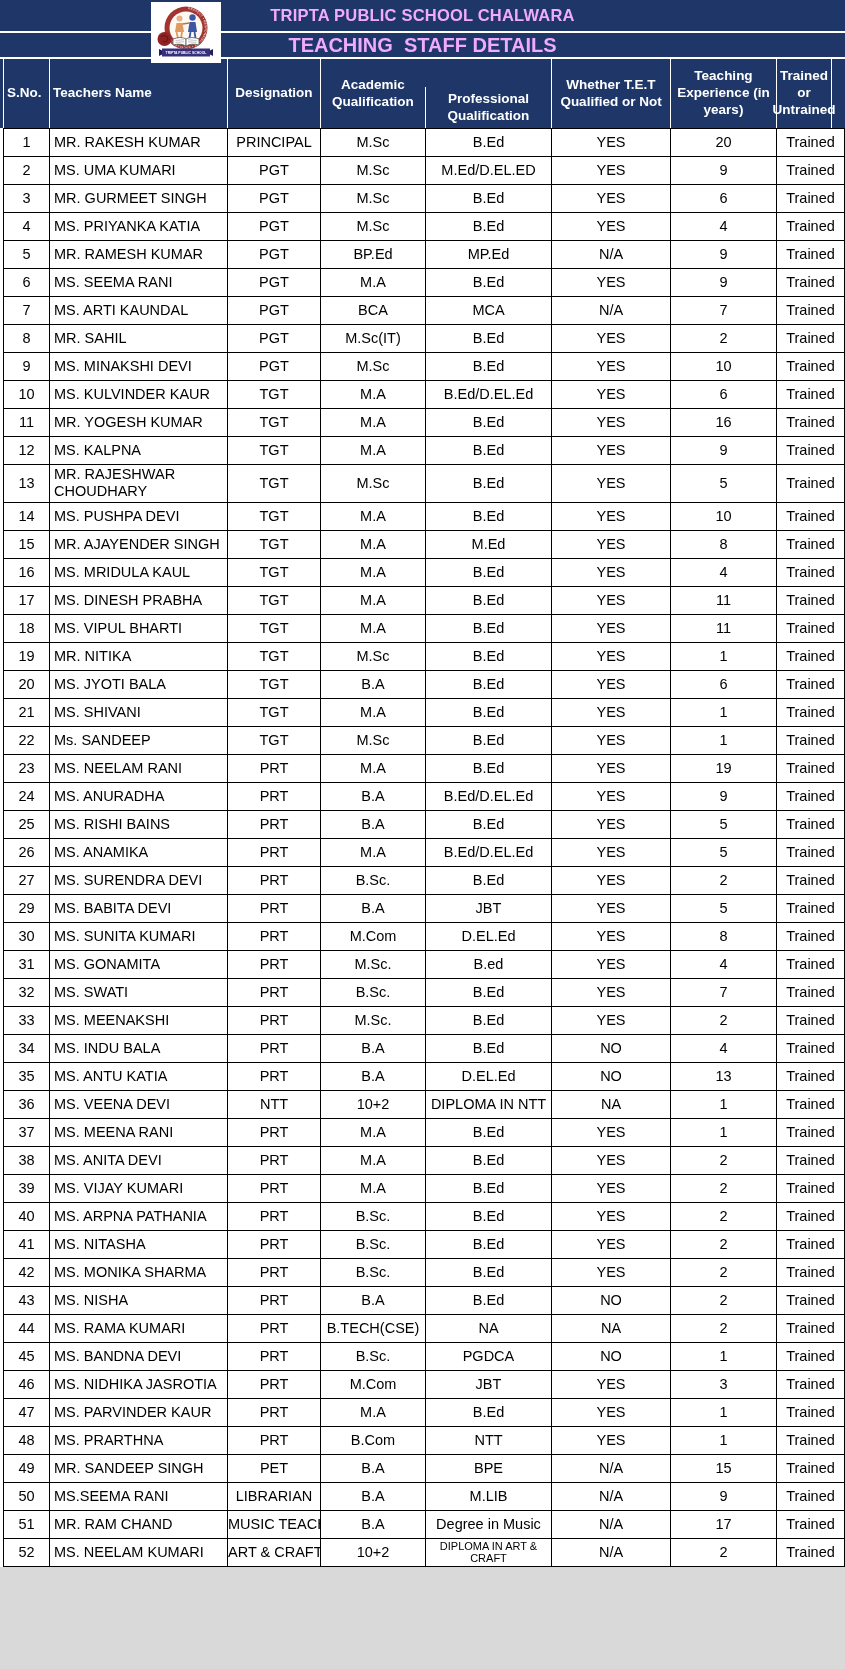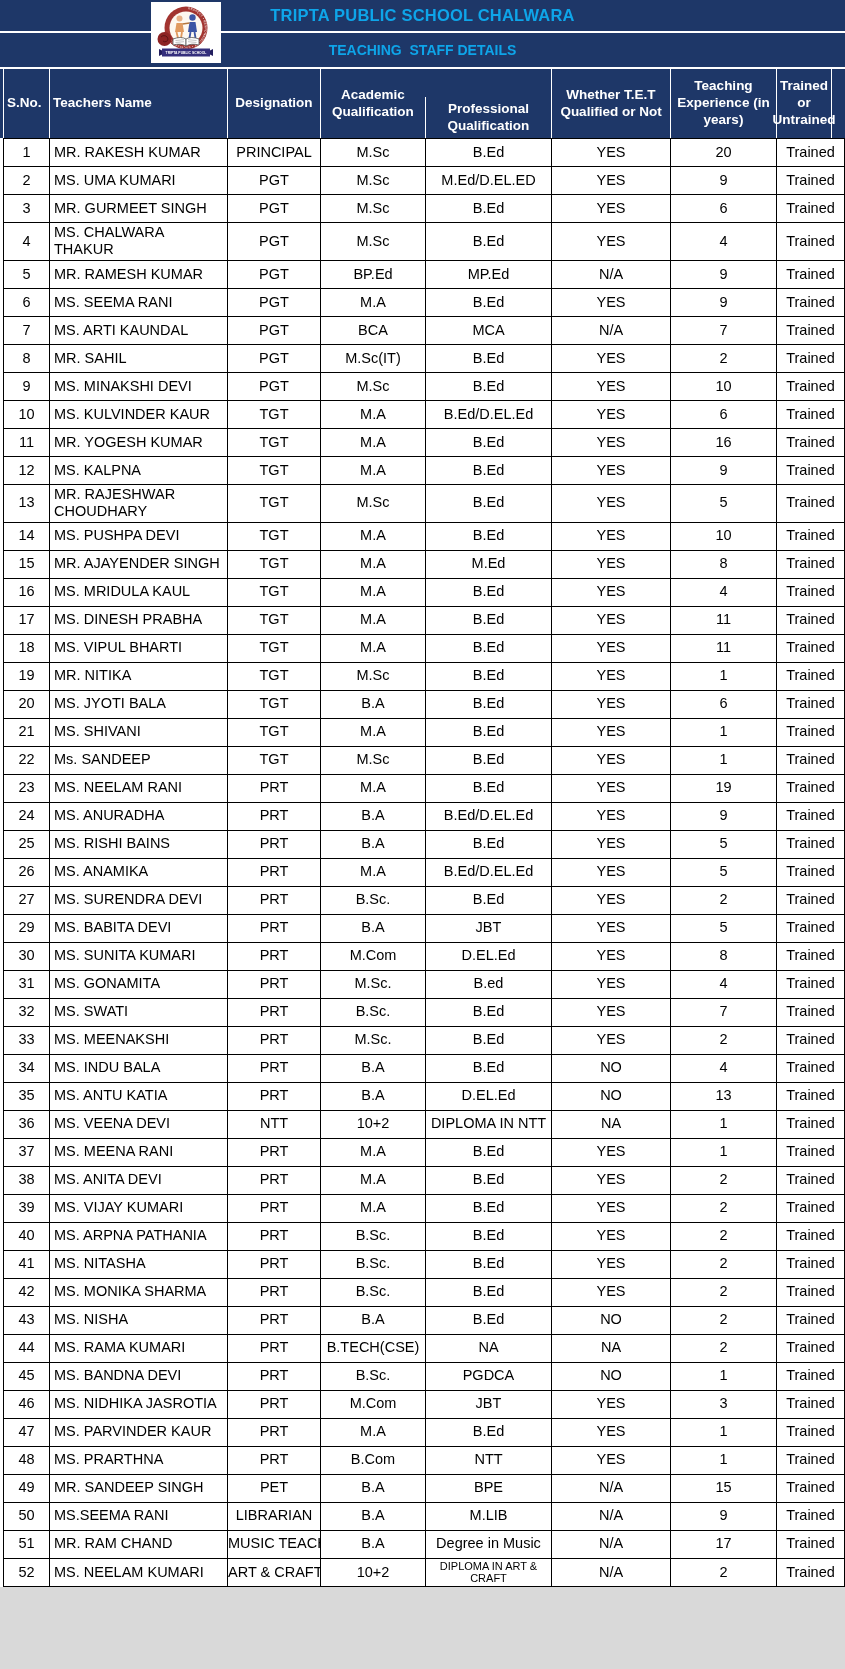--- a/index.html
+++ b/index.html
@@ -22,29 +22,29 @@
     width: 845px;
     height: 1669px;
     display: flex;
     flex-direction: column;
     background: #fff;
     overflow: hidden;
   }
   
   .hdr-band {
     background: var(--navy);
-    color: #0ea5e9;
+    color: #f0abfc;
     font-weight: bold;
     display: flex;
     align-items: center;
     justify-content: center;
     flex: 0 0 auto;
   }
   .hdr-title { height: 33px; border-bottom: 2px solid #fff; font-size: 16.5px; letter-spacing: 0.2px; }
-  .hdr-sub   { height: 36px; border-bottom: 2px solid #fff; font-size: 14px; white-space: pre; }
+  .hdr-sub   { height: 26px; border-bottom: 2px solid #fff; font-size: 20px; white-space: pre; }
   .hdr-cols {
     background: var(--navy);
     height: 69px;
     display: flex;
     padding-left: 3px;
     flex: 0 0 auto;
   }
   .hc {
     color: #fff;
     font-weight: bold;
@@ -213,21 +213,21 @@
       <td class="c-name">MR. GURMEET SINGH</td>
       <td class="c-desig">PGT</td>
       <td class="c-acad">M.Sc</td>
       <td class="c-prof">B.Ed</td>
       <td class="c-tet">YES</td>
       <td class="c-exp">6</td>
       <td class="c-trained">Trained</td>
     </tr>
         <tr>
       <td class="c-sno">4</td>
-      <td class="c-name">MS. CHALWARA THAKUR</td>
+      <td class="c-name">MS. PRIYANKA KATIA</td>
       <td class="c-desig">PGT</td>
       <td class="c-acad">M.Sc</td>
       <td class="c-prof">B.Ed</td>
       <td class="c-tet">YES</td>
       <td class="c-exp">4</td>
       <td class="c-trained">Trained</td>
     </tr>
         <tr>
       <td class="c-sno">5</td>
       <td class="c-name">MR. RAMESH KUMAR</td>

